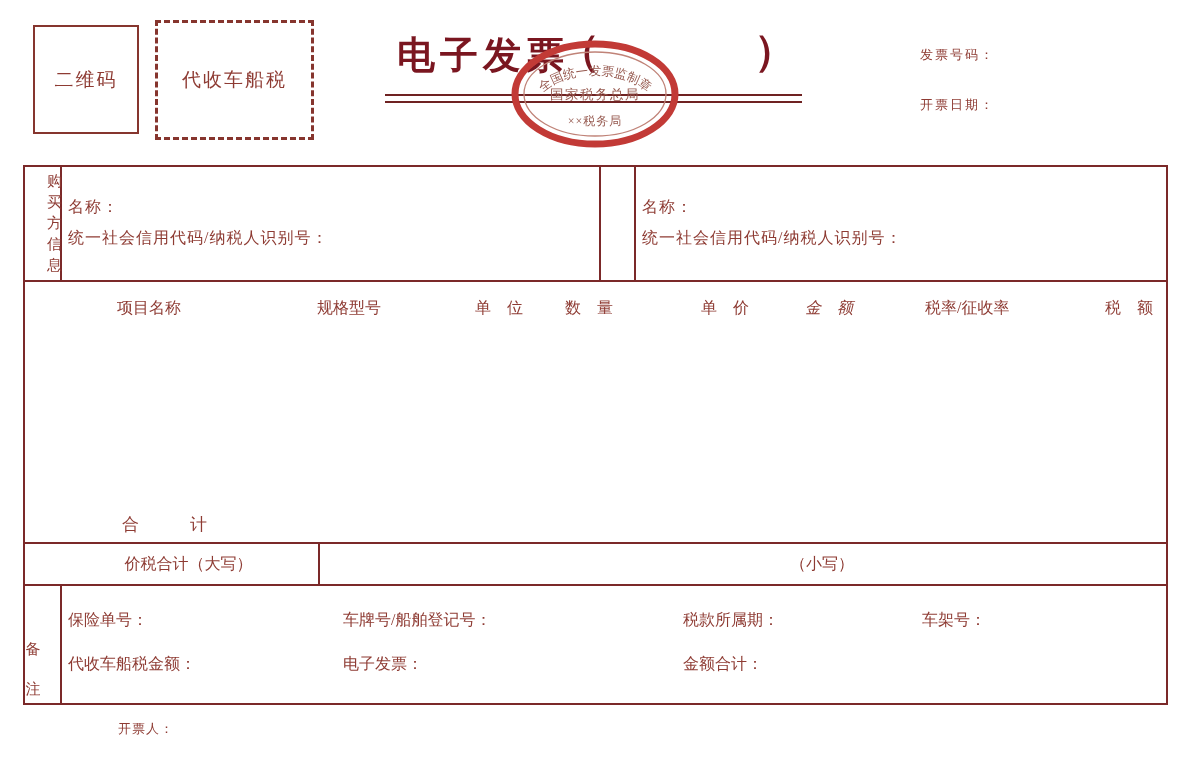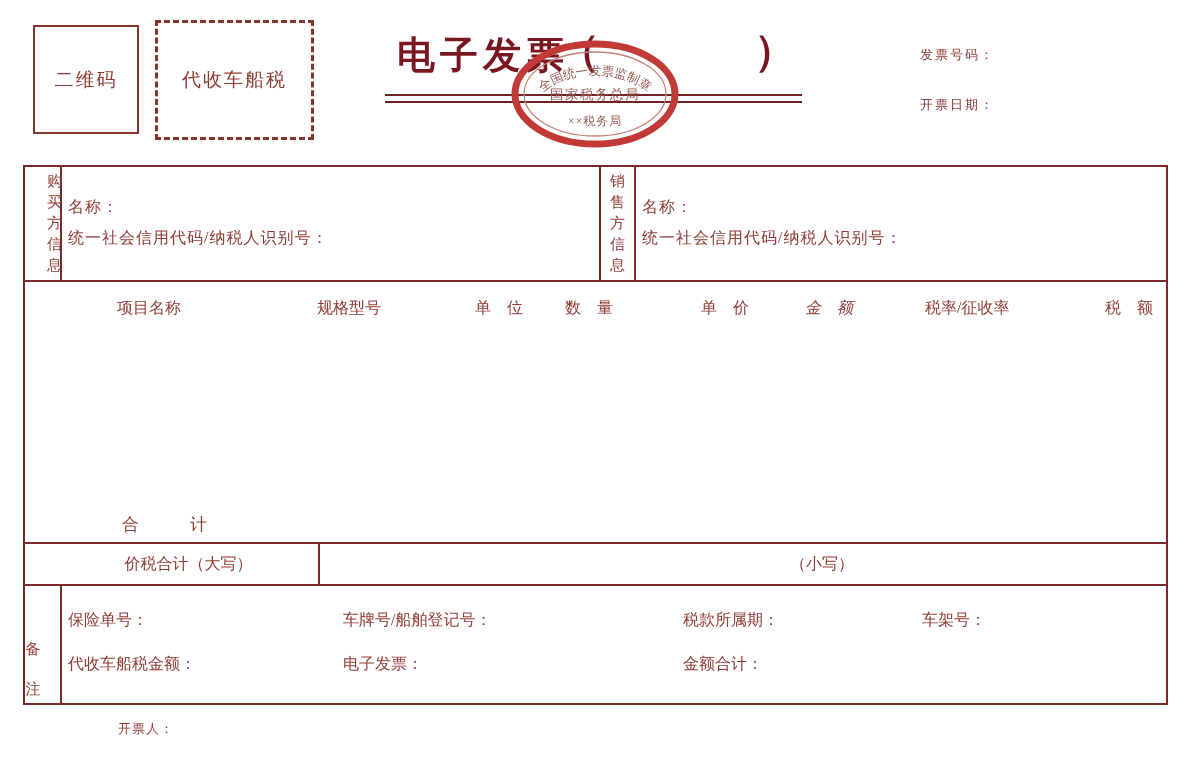--- a/index.html
+++ b/index.html
@@ -115,23 +115,20 @@
     <div class="vline" style="left:293px; top:377px; height:40px;"></div>
 
     <div class="vline" style="left:35px; top:419px; height:119px;"></div>
 
     <div class="vtext" style="left:12px; top:0; width:35px; height:113px;">
       <span>购买方信息</span>
     </div>
     <div class="cell-label" style="left:43px; top:30px;">名称：</div>
     <div class="cell-label" style="left:43px; top:61px;">统一社会信用代码/纳税人识别号：</div>
 
-    <div class="vtext" style="left:576px; top:0; width:33px; height:113px;">
-      <span>销售方信息</span>
-    </div>
     <div class="cell-label" style="left:617px; top:30px;">名称：</div>
     <div class="cell-label" style="left:617px; top:61px;">统一社会信用代码/纳税人识别号：</div>
 
     <div class="col-head" style="left:92px;">项目名称</div>
     <div class="col-head" style="left:292px;">规格型号</div>
     <div class="col-head" style="left:450px;">单　位</div>
     <div class="col-head" style="left:540px;">数　量</div>
     <div class="col-head" style="left:676px;">单　价</div>
     <div class="col-head" style="left:780px;font-style:italic;">金　额</div>
     <div class="col-head" style="left:900px;">税率/征收率</div>

